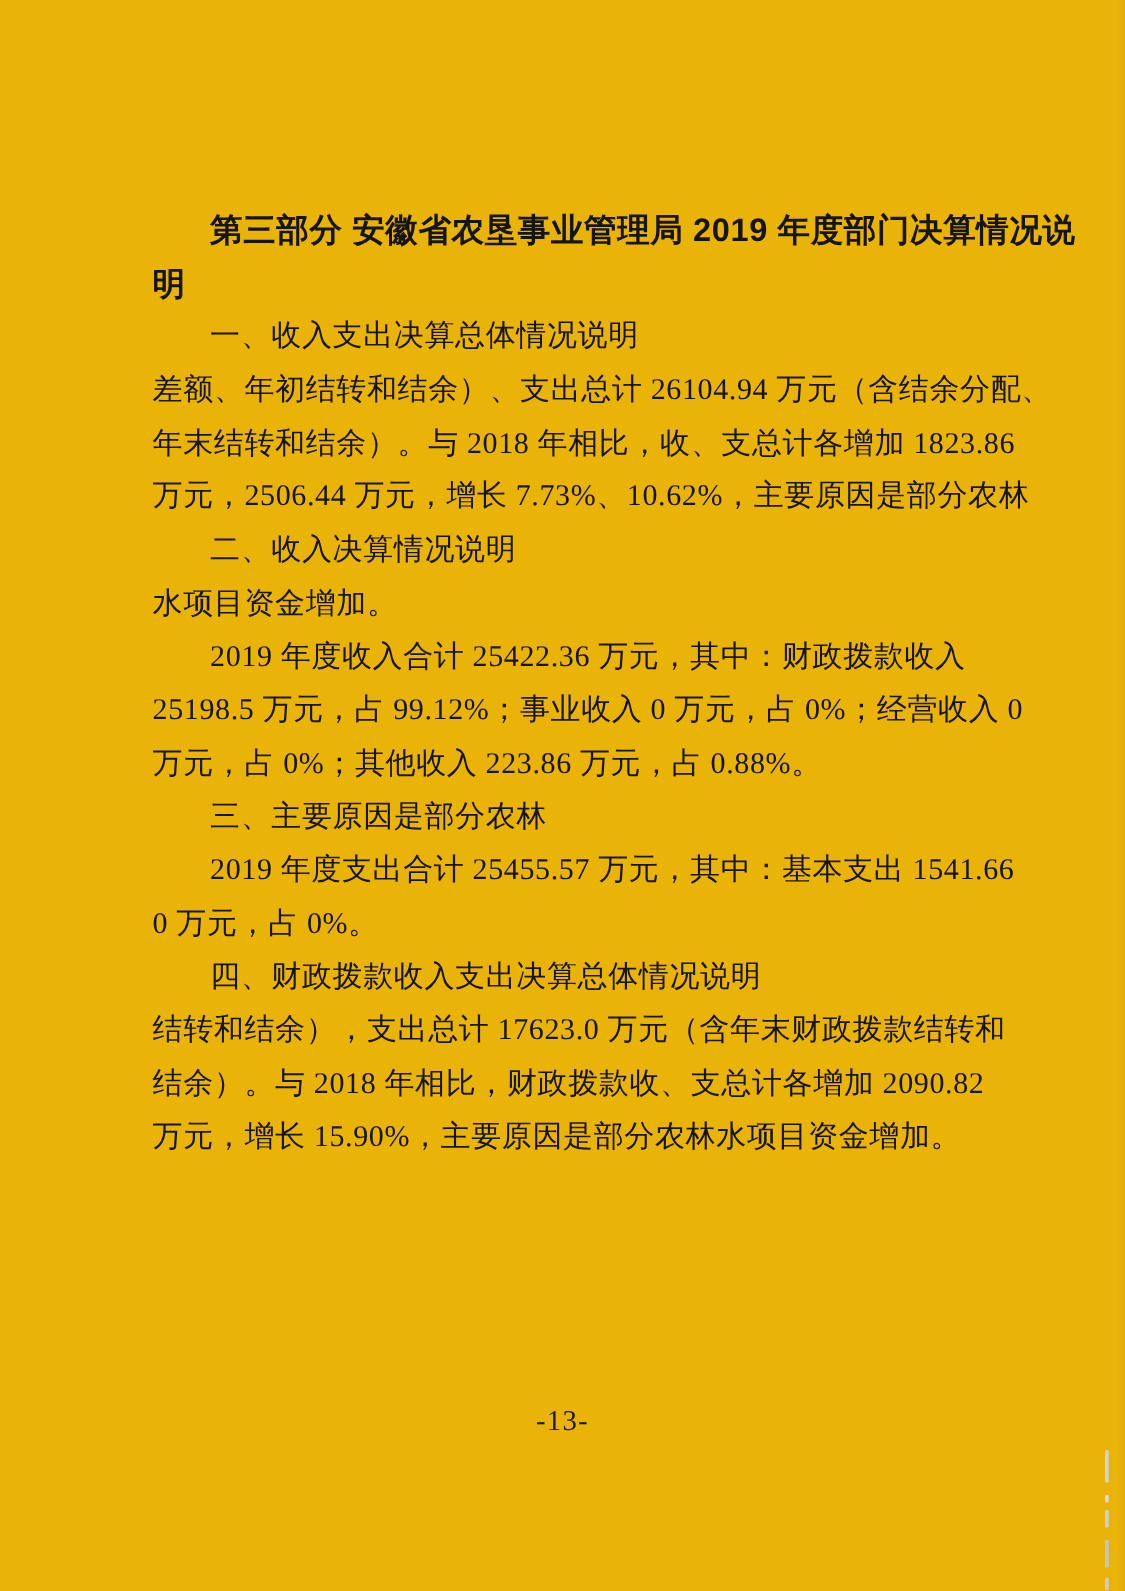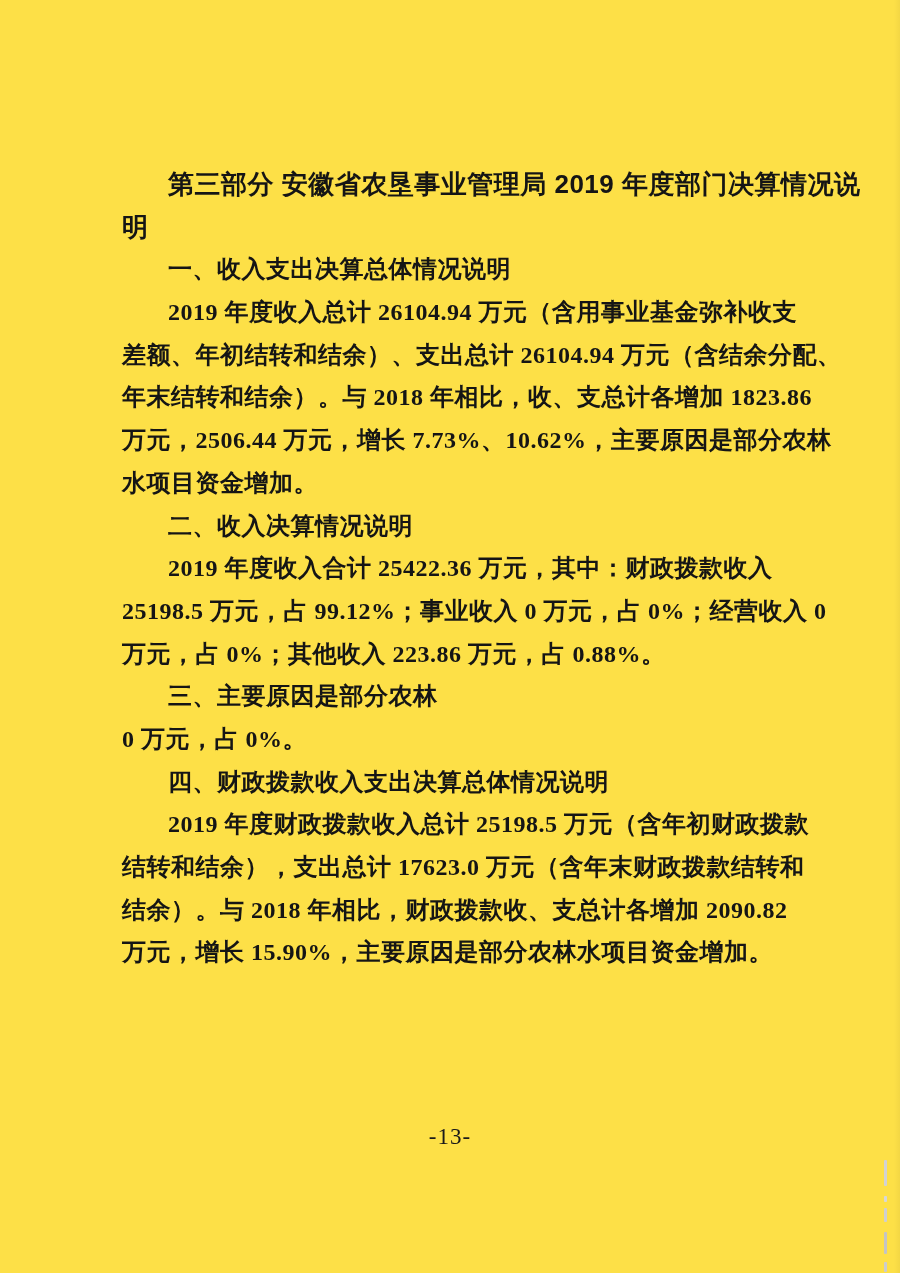--- a/index.html
+++ b/index.html
@@ -5,21 +5,21 @@
   html, body {
     margin: 0;
     padding: 0;
     background: #e8e8e8;
   }
   .page {
     position: relative;
     width: 900px;
     height: 1273px;
     margin: 0 auto;
-    background: #fde047;
+    background: #eab308;
     overflow: hidden;
     font-family: "Liberation Serif", "DejaVu Serif", serif;
     color: #151515;
   }
   
   .page::after {
     content: "";
     position: absolute;
     top: 0; right: 0;
     width: 6px; height: 100%;
@@ -31,21 +31,20 @@
     left: 122px;
     top: 163px;
     width: 672px;
   }
   .line {
     height: 42.7px;
     line-height: 42.7px;
     font-size: 24px;
     letter-spacing: 0.5px;
     white-space: nowrap;
-    font-weight: bold;
   }
   .line.title {
     font-family: "Liberation Sans", "DejaVu Sans", sans-serif;
     font-weight: bold;
     font-size: 26px;
     letter-spacing: 0.5px;
   }
   .indent { padding-left: 46px; }
   .flush  { padding-left: 0; }
   .page-number {
@@ -75,36 +74,35 @@
 </head>
 <body>
 
 <div class="page">
   <div class="content">
 
     <div class="line title indent">第三部分 安徽省农垦事业管理局 2019 年度部门决算情况说</div>
     <div class="line title flush">明</div>
 
     <div class="line indent">一、收入支出决算总体情况说明</div>
-    <div class="line indent">2019 年度收入总计 26104.94 万元（含用事业基金弥补收支</div>
     <div class="line flush">差额、年初结转和结余）、支出总计 26104.94 万元（含结余分配、</div>
     <div class="line flush">年末结转和结余）。与 2018 年相比，收、支总计各增加 1823.86</div>
     <div class="line flush">万元，2506.44 万元，增长 7.73%、10.62%，主要原因是部分农林</div>
+    <div class="line indent">二、收入决算情况说明</div>
+
     <div class="line flush">水项目资金增加。</div>
-
-    <div class="line indent">二、收入决算情况说明</div>
     <div class="line indent">2019 年度收入合计 25422.36 万元，其中：财政拨款收入</div>
     <div class="line flush">25198.5 万元，占 99.12%；事业收入 0 万元，占 0%；经营收入 0</div>
     <div class="line flush">万元，占 0%；其他收入 223.86 万元，占 0.88%。</div>
 
     <div class="line indent">三、主要原因是部分农林</div>
+    <div class="line indent">2019 年度支出合计 25455.57 万元，其中：基本支出 1541.66</div>
     <div class="line flush">0 万元，占 0%。</div>
 
     <div class="line indent">四、财政拨款收入支出决算总体情况说明</div>
-    <div class="line indent">2019 年度财政拨款收入总计 25198.5 万元（含年初财政拨款</div>
     <div class="line flush">结转和结余），支出总计 17623.0 万元（含年末财政拨款结转和</div>
     <div class="line flush">结余）。与 2018 年相比，财政拨款收、支总计各增加 2090.82</div>
     <div class="line flush">万元，增长 15.90%，主要原因是部分农林水项目资金增加。</div>
 
   </div>
 
   <div class="page-number">-13-</div>
 
   <div class="artifact a1"></div>
   <div class="artifact a2"></div>

